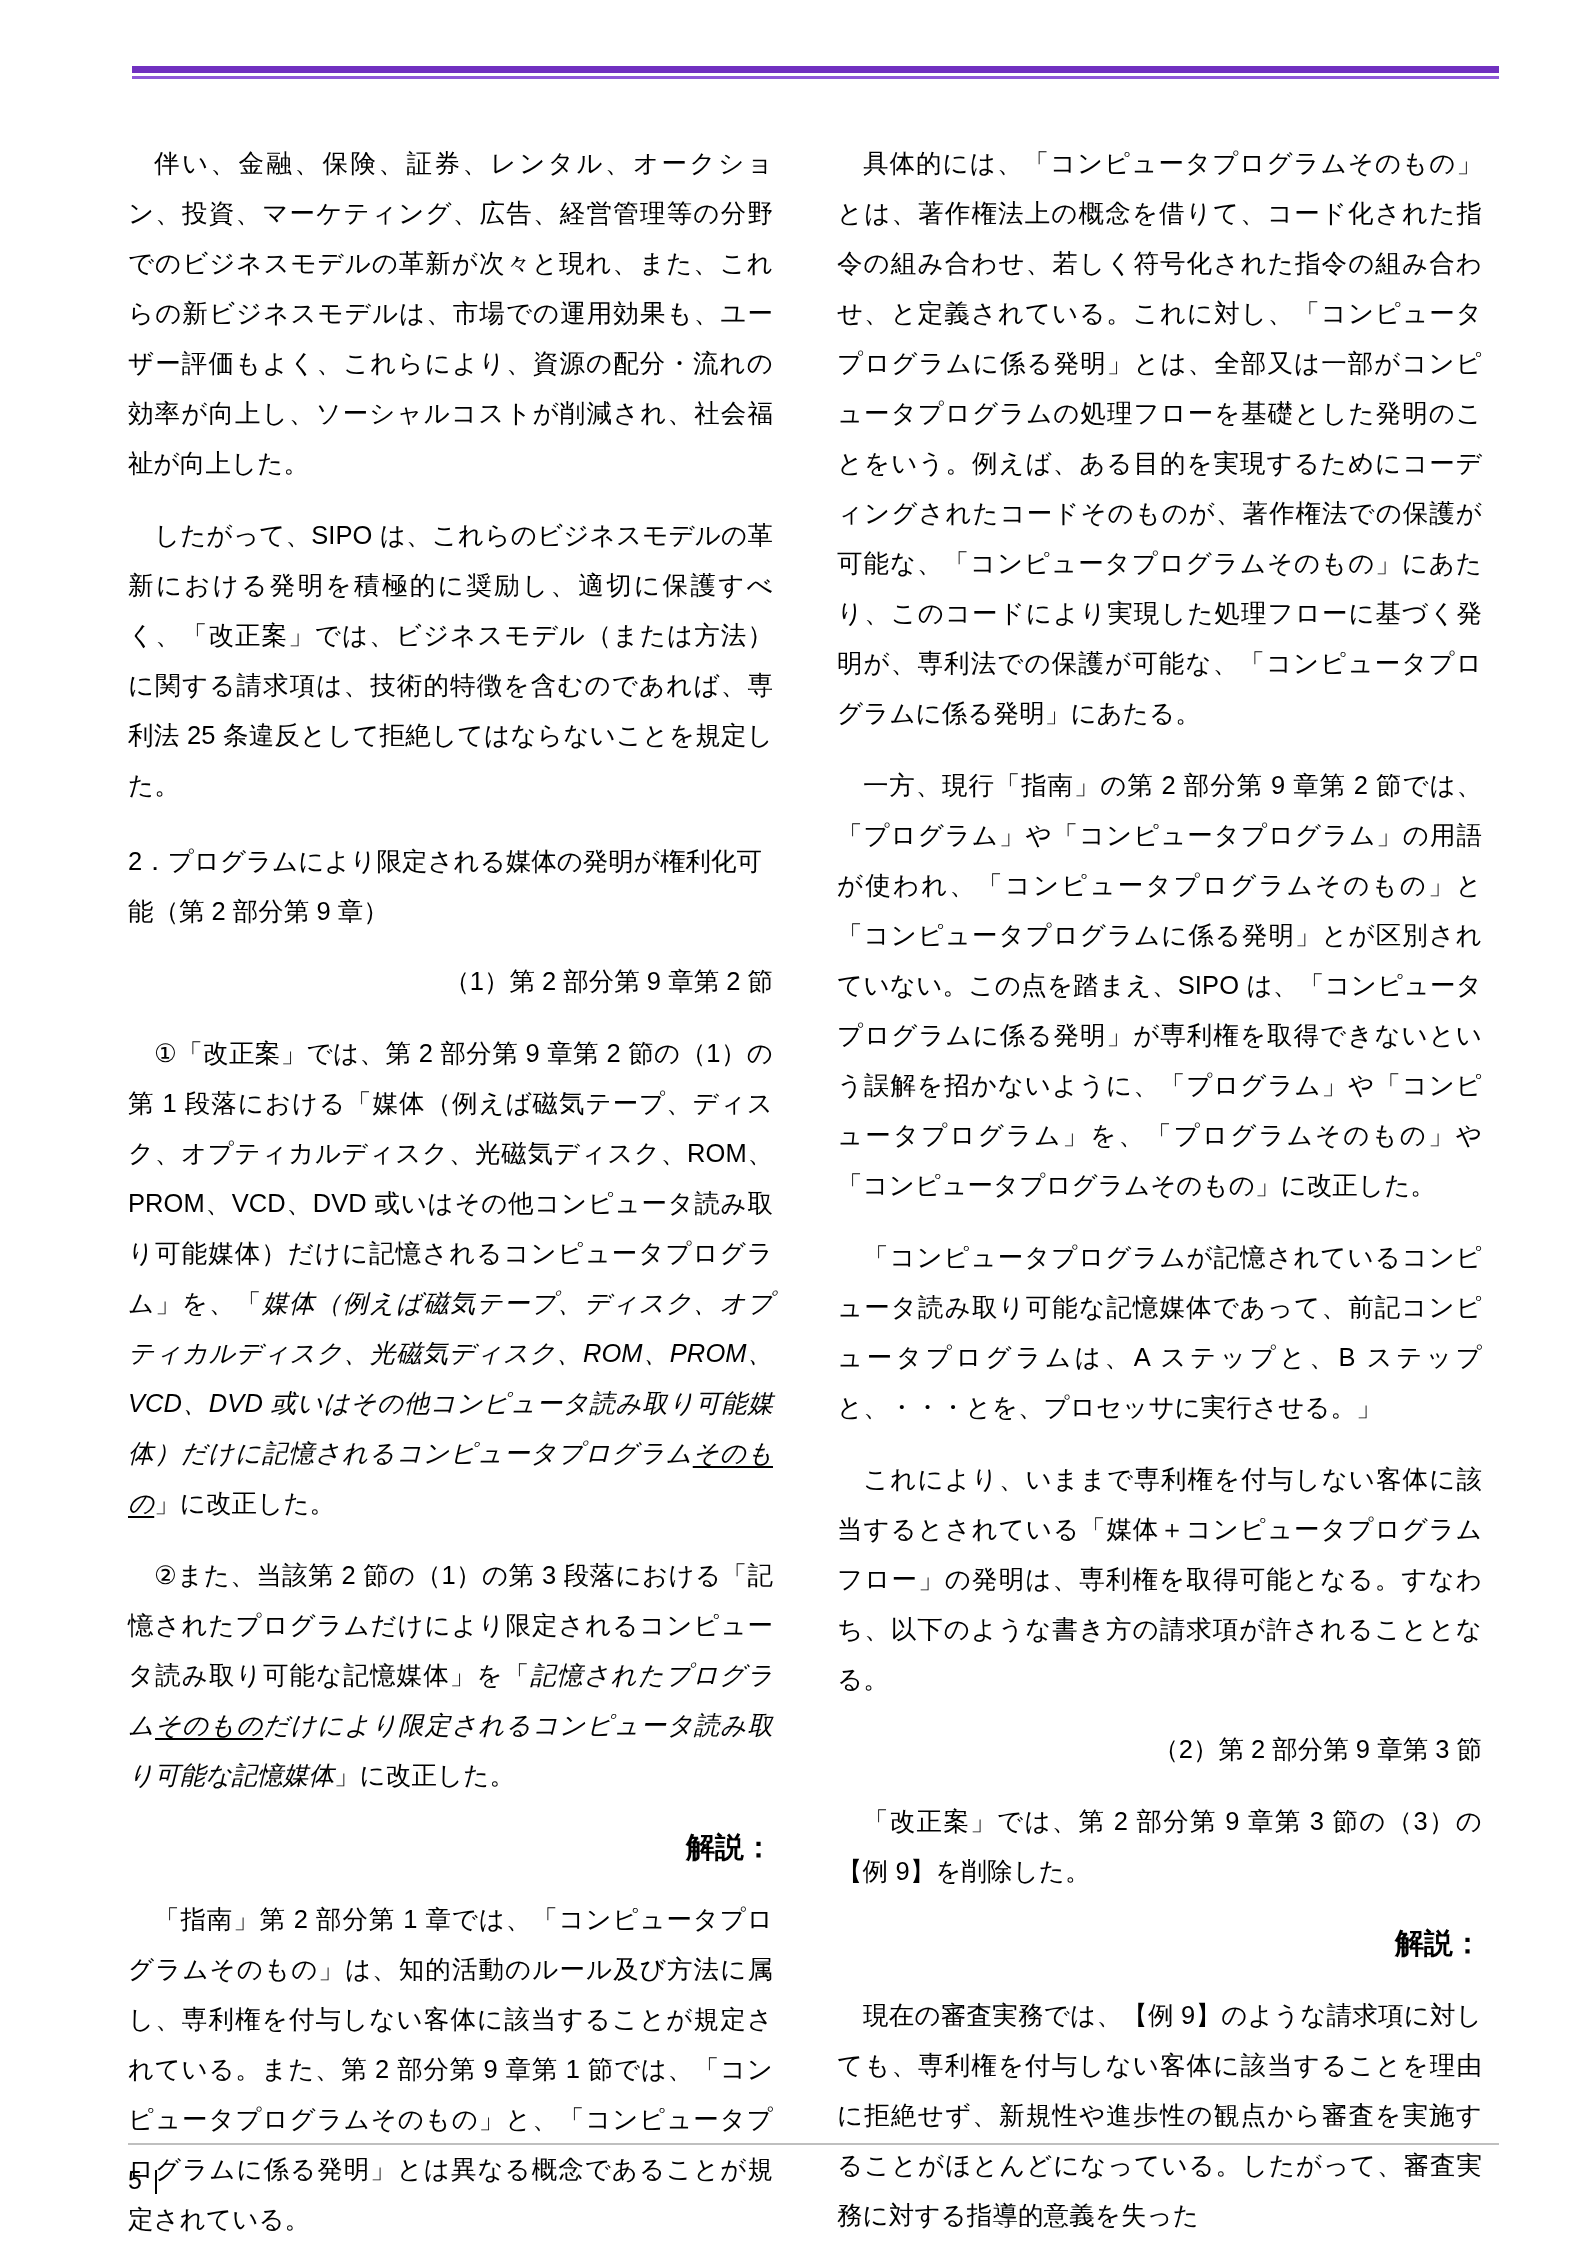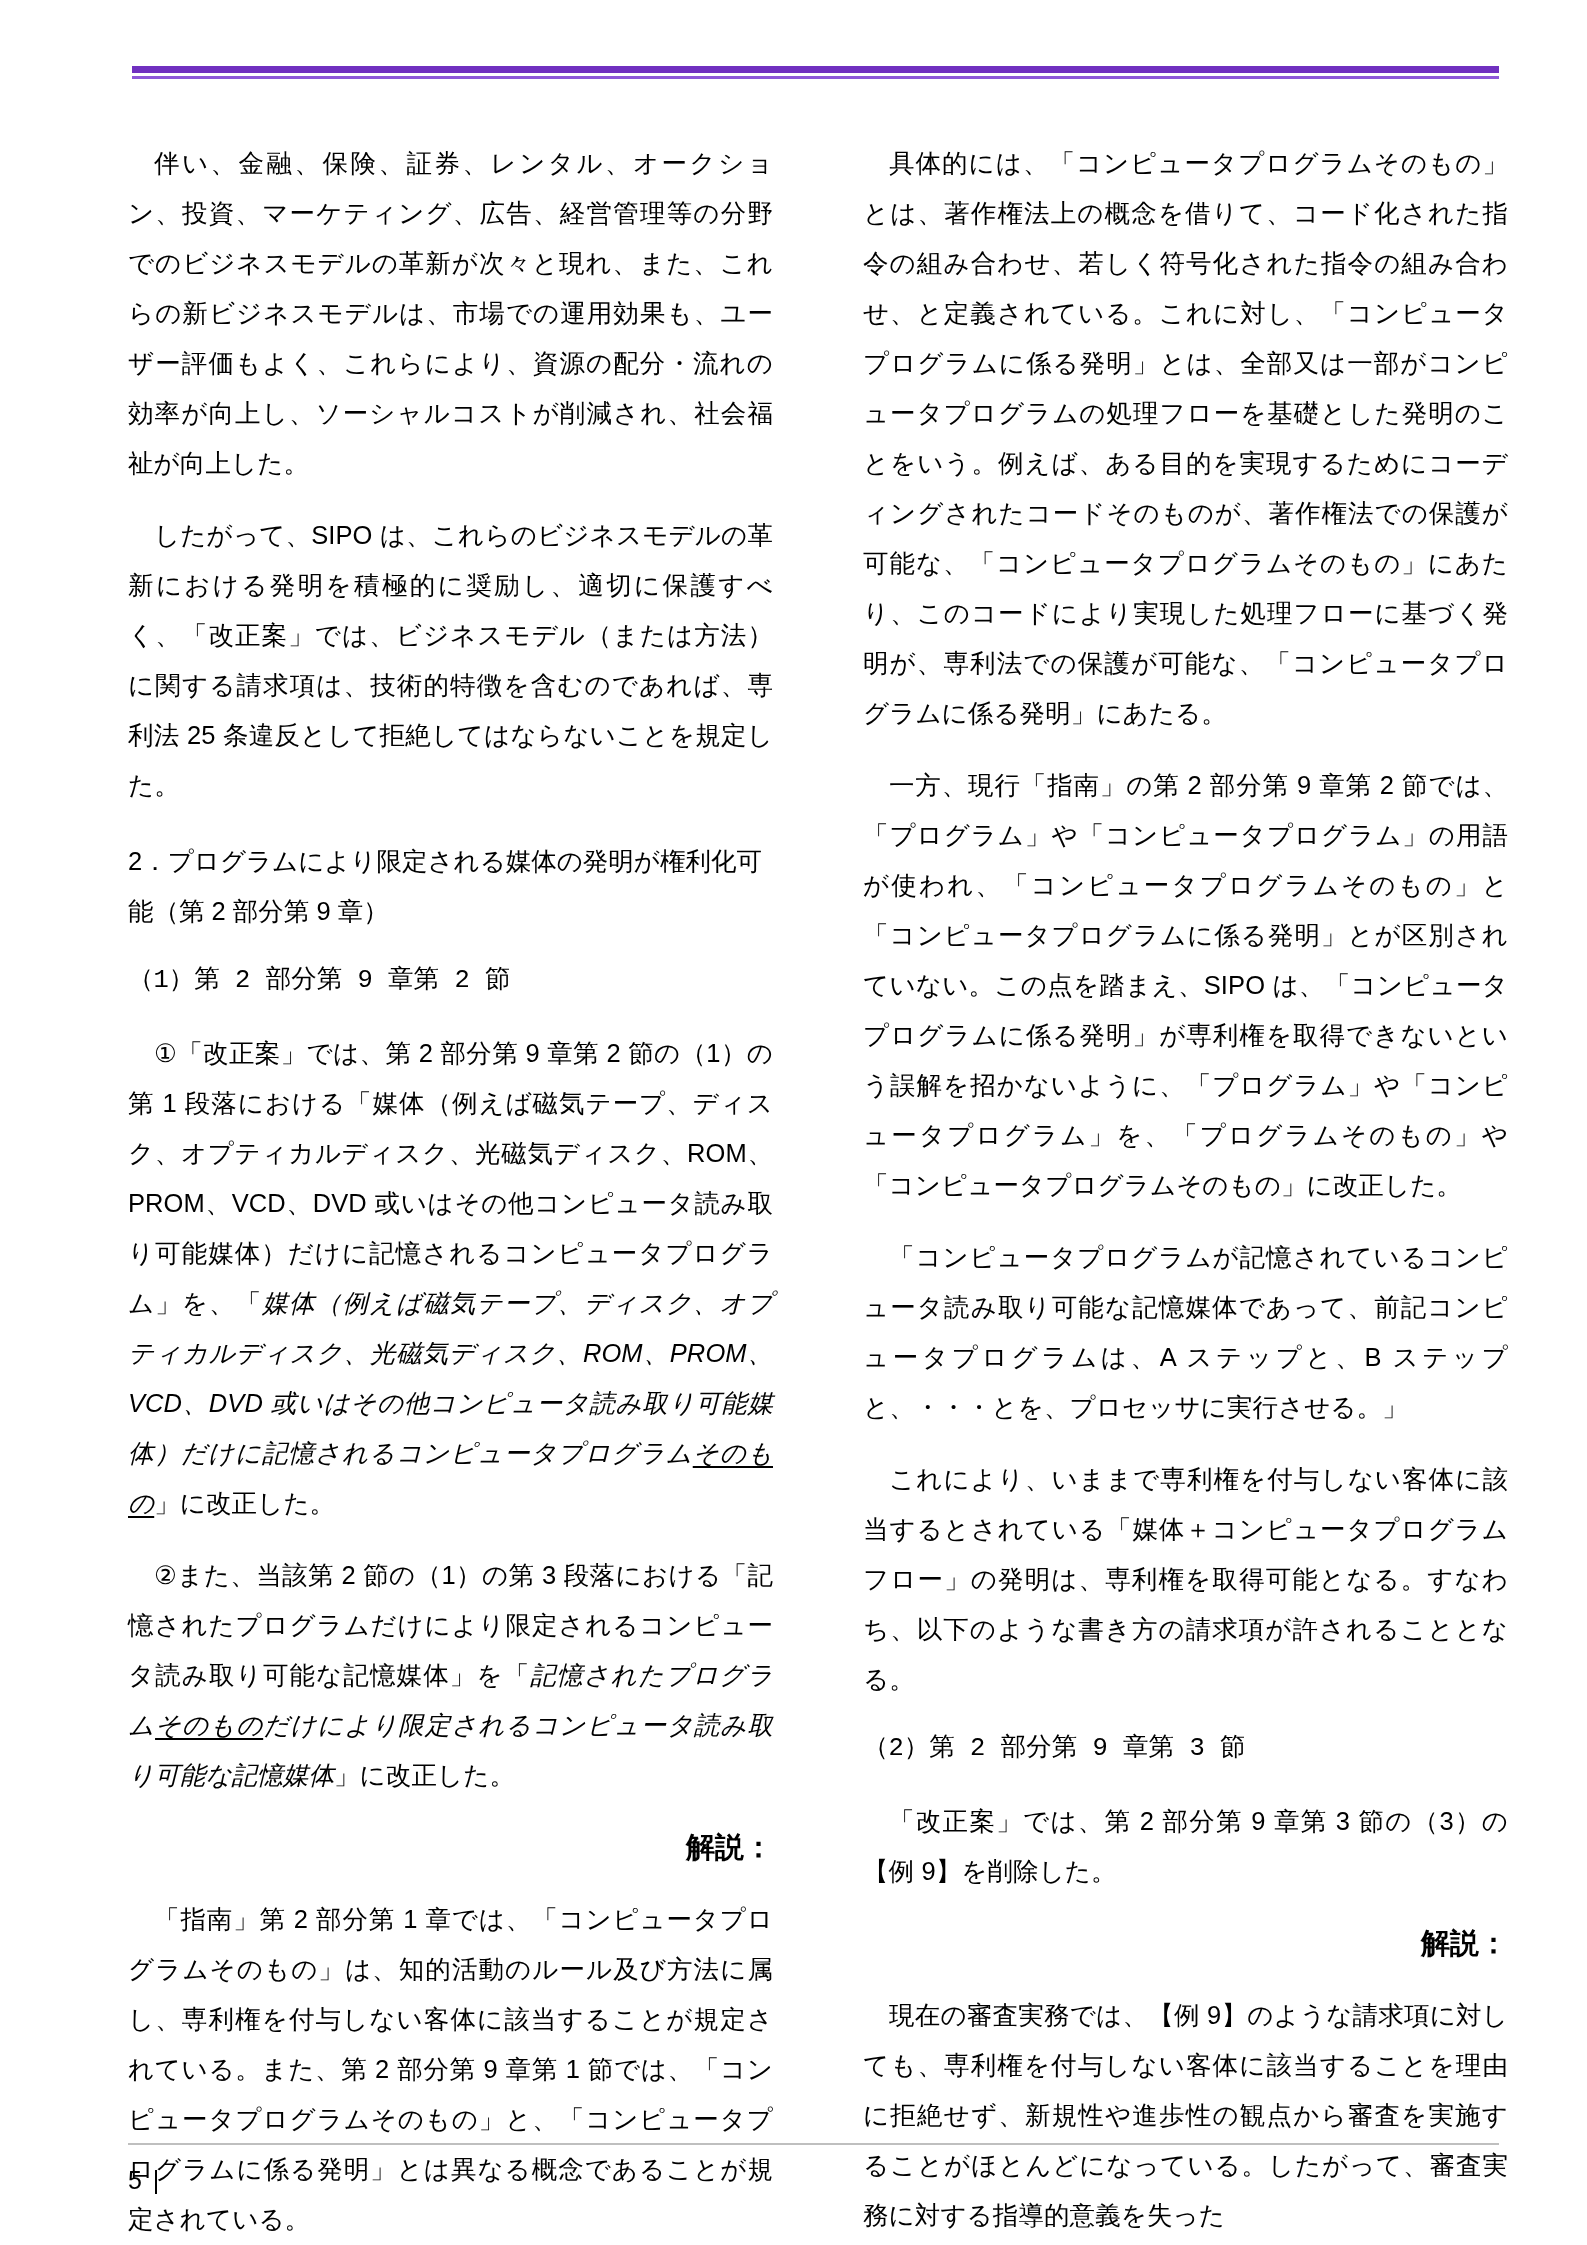--- a/index.html
+++ b/index.html
@@ -39,21 +39,21 @@
     background: #8E58D8;
   }
 
   
   .columns {
     position: absolute;
     left: 128px;
     top: 138px;
     width: 1348px;
     display: flex;
-    gap: 90px;
+    gap: 64px;
   }
   .col {
     width: 645px;
     flex: 0 0 645px;
   }
 
   p.para {
     margin: 0 0 0 0;
     font-size: 25.5px;
     line-height: 50px;
@@ -75,22 +75,21 @@
     font-weight: bold;
     margin: 22px 0 0 0;
     font-size: 29px;
     line-height: 50px;
     text-align: right;
   }
   p.plain {
     margin: 20px 0 0 0;
     font-size: 25.5px;
     line-height: 50px;
-    text-align: left;
-    font-family: Liberation Mono, monospace;
+    text-align: right;
   }
   .ital { font-style: italic; }
   .ital-ul { font-style: italic; text-decoration: underline; text-underline-offset: 4px; }
 
   
   .footer-rule {
     position: absolute;
     left: 128px;
     right: 88px;
     top: 2143px;

